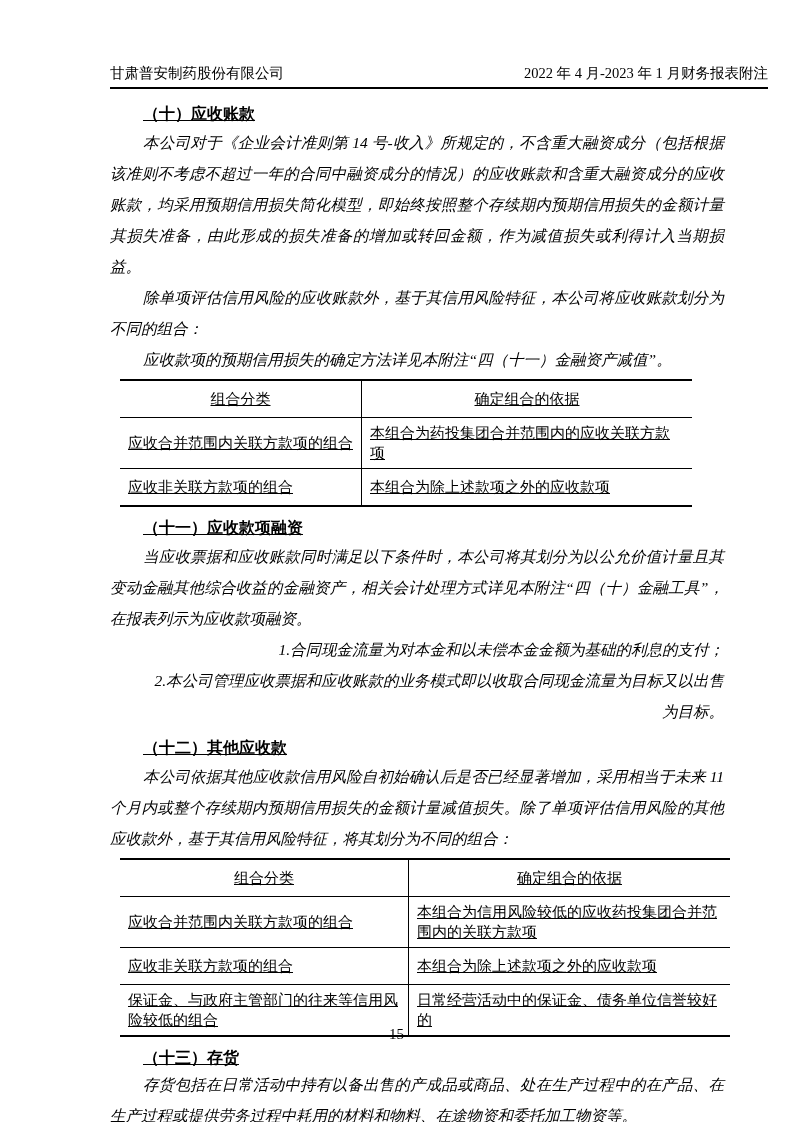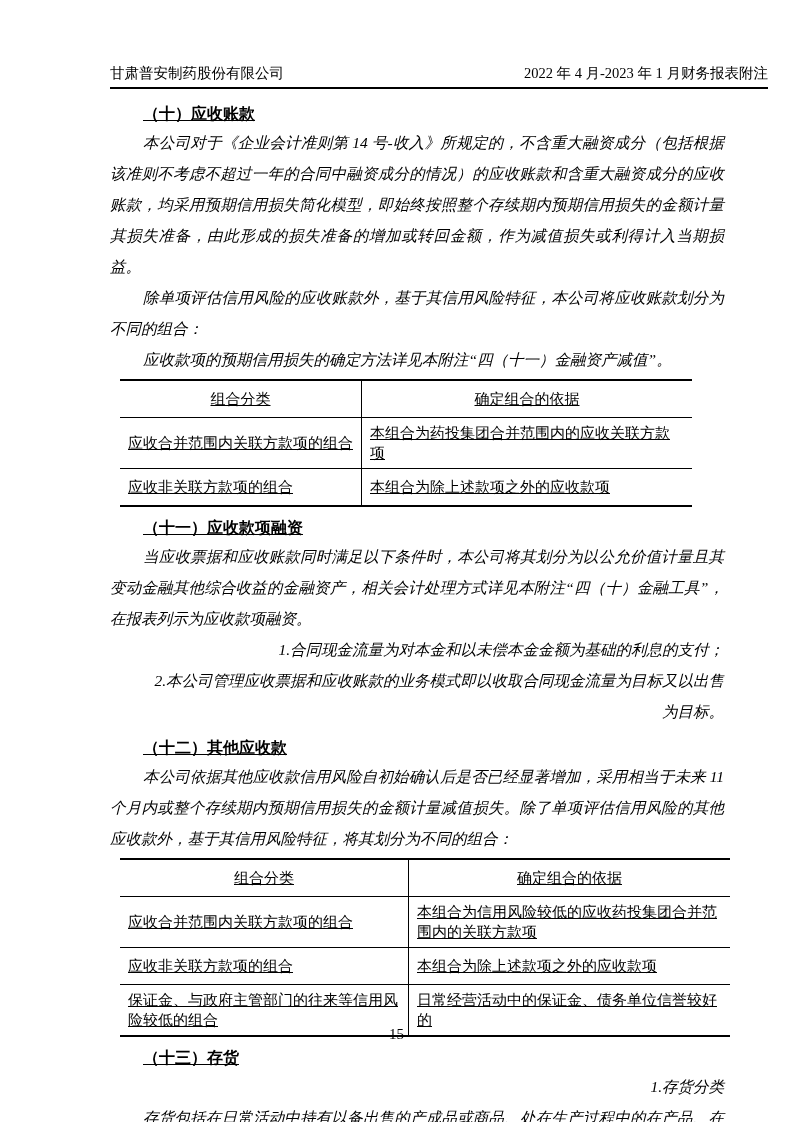--- a/index.html
+++ b/index.html
@@ -161,18 +161,17 @@
         <td>本组合为除上述款项之外的应收款项</td>
       </tr>
       <tr>
         <td class="col-left">保证金、与政府主管部门的往来等信用风险较低的组合</td>
         <td>日常经营活动中的保证金、债务单位信誉较好的</td>
       </tr>
     </tbody>
   </table>
 
   <h3 class="sec-heading">（十三）存货</h3>
-  <p class="body-para no-justify spacer-top">1.存货分类</p>
   <p class="body-para">存货包括在日常活动中持有以备出售的产成品或商品、处在生产过程中的在产品、在生产过程或提供劳务过程中耗用的材料和物料、在途物资和委托加工物资等。</p>
 
 </div>
 
 <div class="page-number">15</div>
 
 </body></html>

